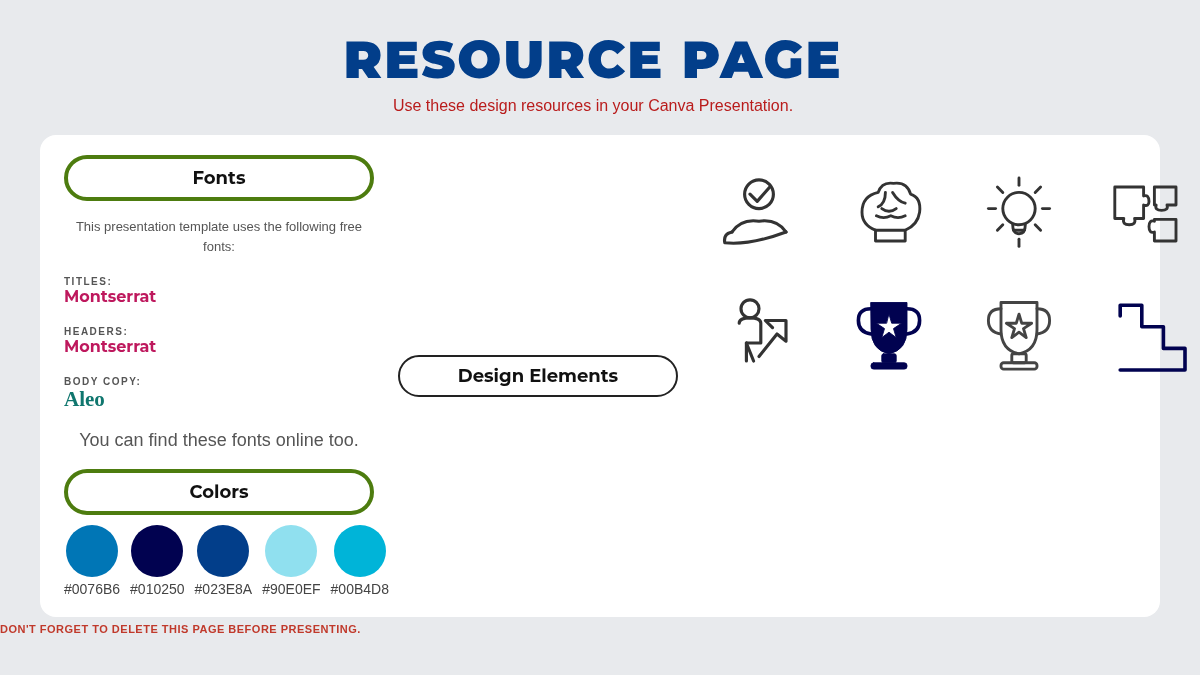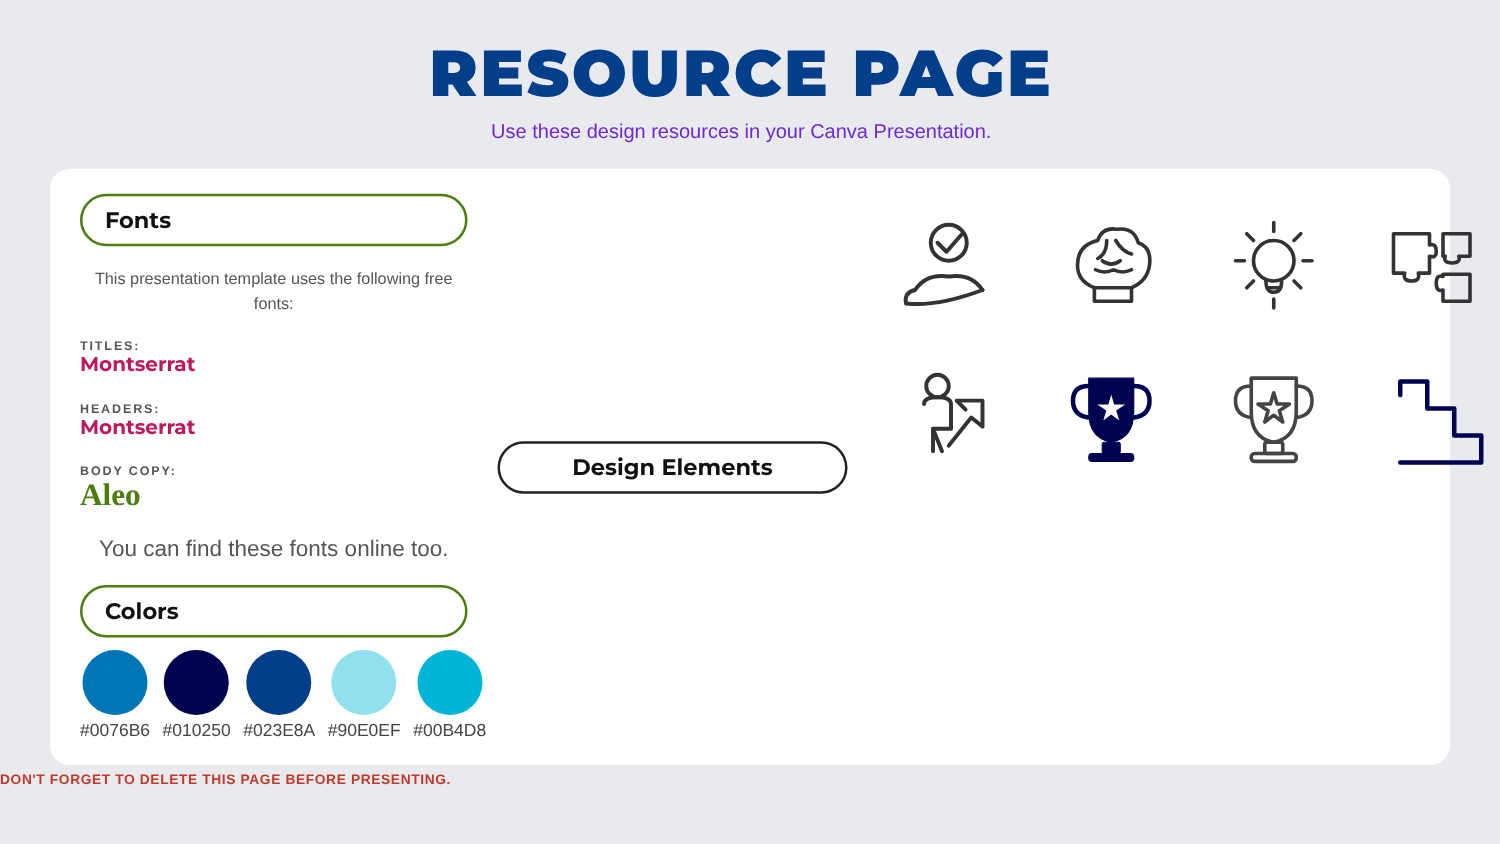--- a/index.html
+++ b/index.html
@@ -21,21 +21,21 @@
     .page-title {
       font-size: 52px;
       font-weight: 900;
       color: #023E8A;
       letter-spacing: 2px;
       font-family: 'Montserrat', Arial, sans-serif;
       text-transform: uppercase;
     }
     .page-subtitle {
       font-size: 16px;
-      color: #6d28d9;
+      color: #b91c1c;
       margin-top: 6px;
       font-family: Arial, sans-serif;
     }
     .main-card {
       background: #fff;
       border-radius: 16px;
       width: 1120px;
       margin: 10px auto 0 auto;
       display: flex;
       flex-direction: row;
@@ -44,23 +44,23 @@
       min-height: 460px;
     }
     .left-panel {
       width: 310px;
       flex-shrink: 0;
       display: flex;
       flex-direction: column;
       gap: 14px;
     }
     .section-label {
-      border: 2px solid #4d7c0f;
+      border: 4px solid #4d7c0f;
       border-radius: 30px;
-      text-align: left;
+      text-align: center;
       padding: 8px 18px;
       font-size: 18px;
       font-weight: 700;
       color: #111;
       background: #fff;
       font-family: 'Montserrat', Arial, sans-serif;
     }
     .fonts-text {
       text-align: center;
       font-size: 13px;
@@ -81,23 +81,23 @@
       text-transform: uppercase;
       font-family: Arial, sans-serif;
     }
     .font-entry .font-name {
       font-size: 16px;
       font-weight: 700;
       color: #be185d;
       font-family: 'Montserrat', Arial, sans-serif;
     }
     .font-entry .font-name-aleo {
-      font-size: 25px;
-      font-weight: 700;
-      color: #4d7c0f;
+      font-size: 21px;
+      font-weight: 700;
+      color: #0f766e;
       font-family: Georgia, serif;
     }
     .fonts-find {
       text-align: center;
       font-size: 18px;
       color: #555;
       margin-top: 4px;
       font-family: Arial, sans-serif;
     }
     .colors-section {

